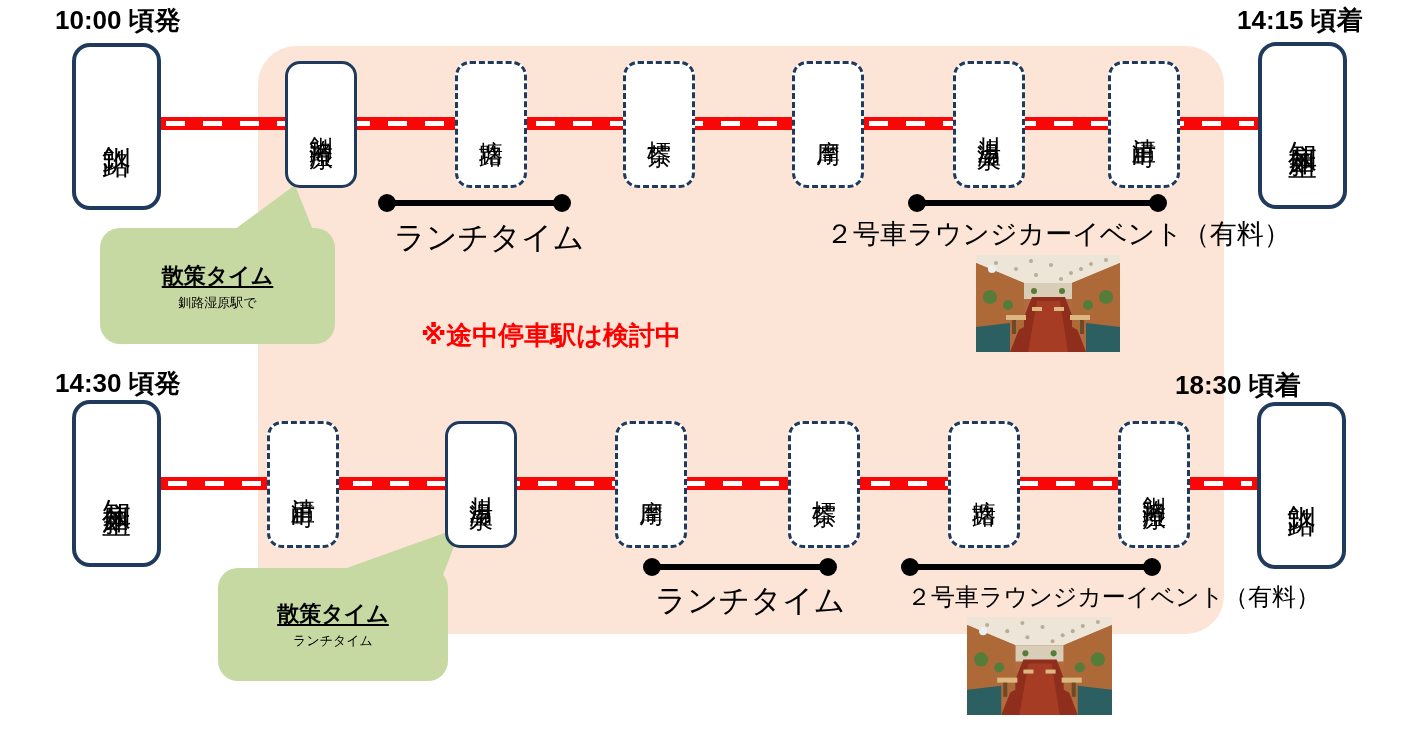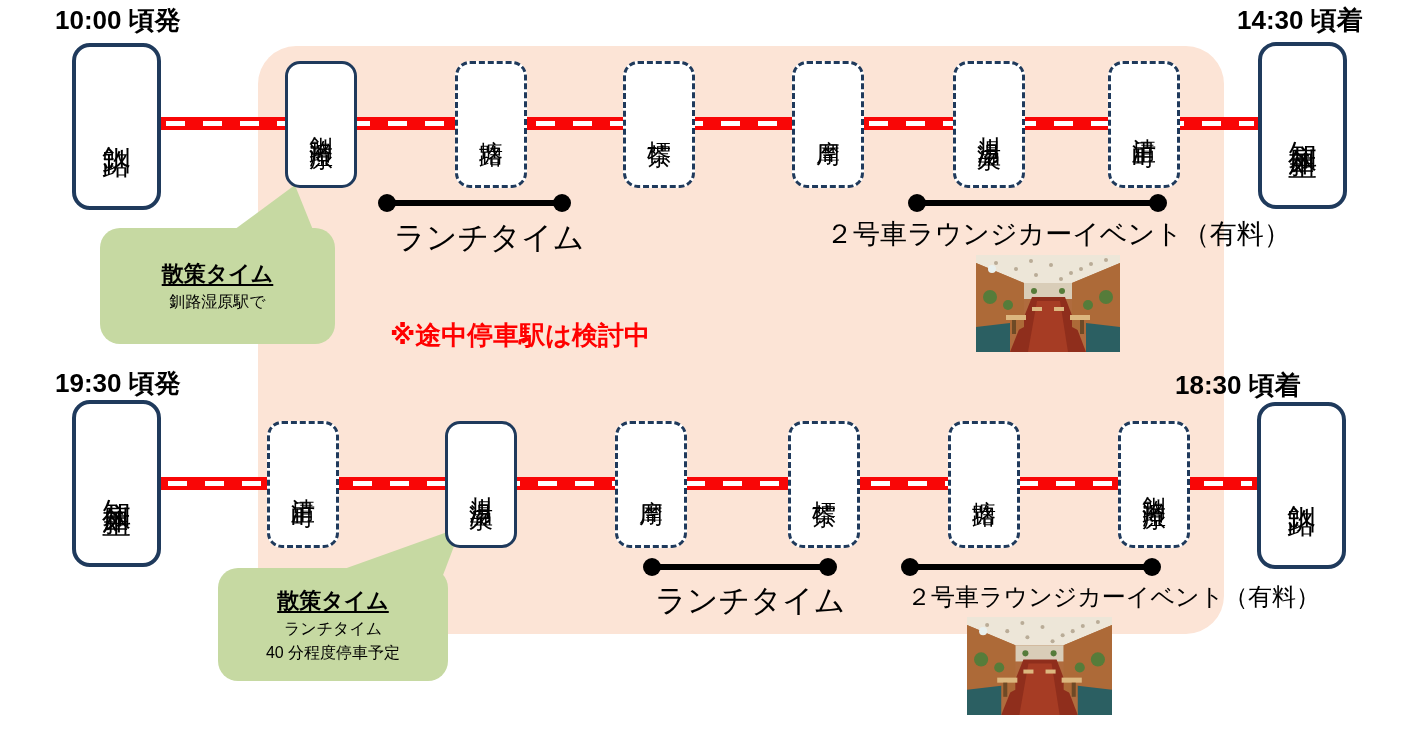--- a/index.html
+++ b/index.html
@@ -23,32 +23,32 @@
                                    border-radius:50%;background:#000;}
   .bracket::before{left:-9px;}
   .bracket::after{right:-9px;}
   .blabel{position:absolute;font-size:31px;white-space:nowrap;z-index:3;}
   .photo{position:absolute;z-index:3;}
   .photo svg{display:block;width:100%;height:100%;}
   .wedge{position:absolute;background:#c6d9a2;z-index:2;}
   .callout{position:absolute;background:#c6d9a2;border-radius:20px;z-index:3;
            display:flex;flex-direction:column;align-items:center;justify-content:center;gap:3px;}
   .ctitle{font-size:22px;font-weight:bold;text-decoration:underline;text-underline-offset:3px;}
-  .cline{font-size:16px;}
-  .note{position:absolute;font-size:26px;font-weight:bold;color:#ff0000;white-space:nowrap;z-index:3;}
+  .cline{font-size:13px;}
+  .note{position:absolute;font-size:26px;font-weight:bold;color:#ff0000;white-space:nowrap;z-index:3;margin-left:31px;}
 </style>
 </head>
 <body>
 
 <div class="canvas">
 
   <div class="panel"></div>
 
   <div class="time" style="left:55px;top:3px">10:00 頃発</div>
-  <div class="time" style="left:1237px;top:3px">14:30 頃着</div>
+  <div class="time" style="left:1237px;top:3px">14:15 頃着</div>
 
   <div class="track" style="left:158px;top:117px;width:1104px"></div>
 
   <div class="station terminus" style="left:72px;top:43px">
     <span class="vtext">釧路</span>
   </div>
 
   <div class="station mid" style="left:285px;top:61px">
     <span class="vtext">釧路湿原</span>
   </div>
@@ -120,21 +120,21 @@
   </div>
 
   <div class="wedge" style="left:228px;top:185px;width:88px;height:48px;clip-path:polygon(76% 0,2% 100%,98% 100%)"></div>
   <div class="callout" style="left:100px;top:228px;width:235px;height:116px">
     <div class="ctitle">散策タイム</div>
     <div class="cline">釧路湿原駅で</div>
   </div>
 
   <div class="note" style="left:390px;top:318px">※途中停車駅は検討中</div>
 
-  <div class="time" style="left:55px;top:366px">19:30 頃発</div>
+  <div class="time" style="left:55px;top:366px">14:30 頃発</div>
   <div class="time" style="left:1175px;top:368px">18:30 頃着</div>
 
   <div class="track" style="left:160px;top:477px;width:1100px"></div>
 
   <div class="station terminus" style="left:72px;top:400px">
     <span class="vtext">知床斜里</span>
   </div>
 
   <div class="station mid dashed" style="left:267px;top:421px">
     <span class="vtext">清里町</span>
@@ -203,16 +203,15 @@
       <rect x="56" y="52" width="10" height="4" fill="#dcb77f"></rect>
       <rect x="78" y="52" width="10" height="4" fill="#dcb77f"></rect>
       <circle cx="16" cy="14" r="4" fill="#e9f0ee"></circle>
     </svg>
   </div>
 
   <div class="wedge" style="left:330px;top:527px;width:134px;height:67px;clip-path:polygon(98% 0,0 70%,79% 100%)"></div>
   <div class="callout" style="left:218px;top:568px;width:230px;height:113px">
     <div class="ctitle">散策タイム</div>
     <div class="cline">ランチタイム</div>
-    <div class="cline">40 分程度停車予定</div>
   </div>
 
 </div>
 
 </body></html>

